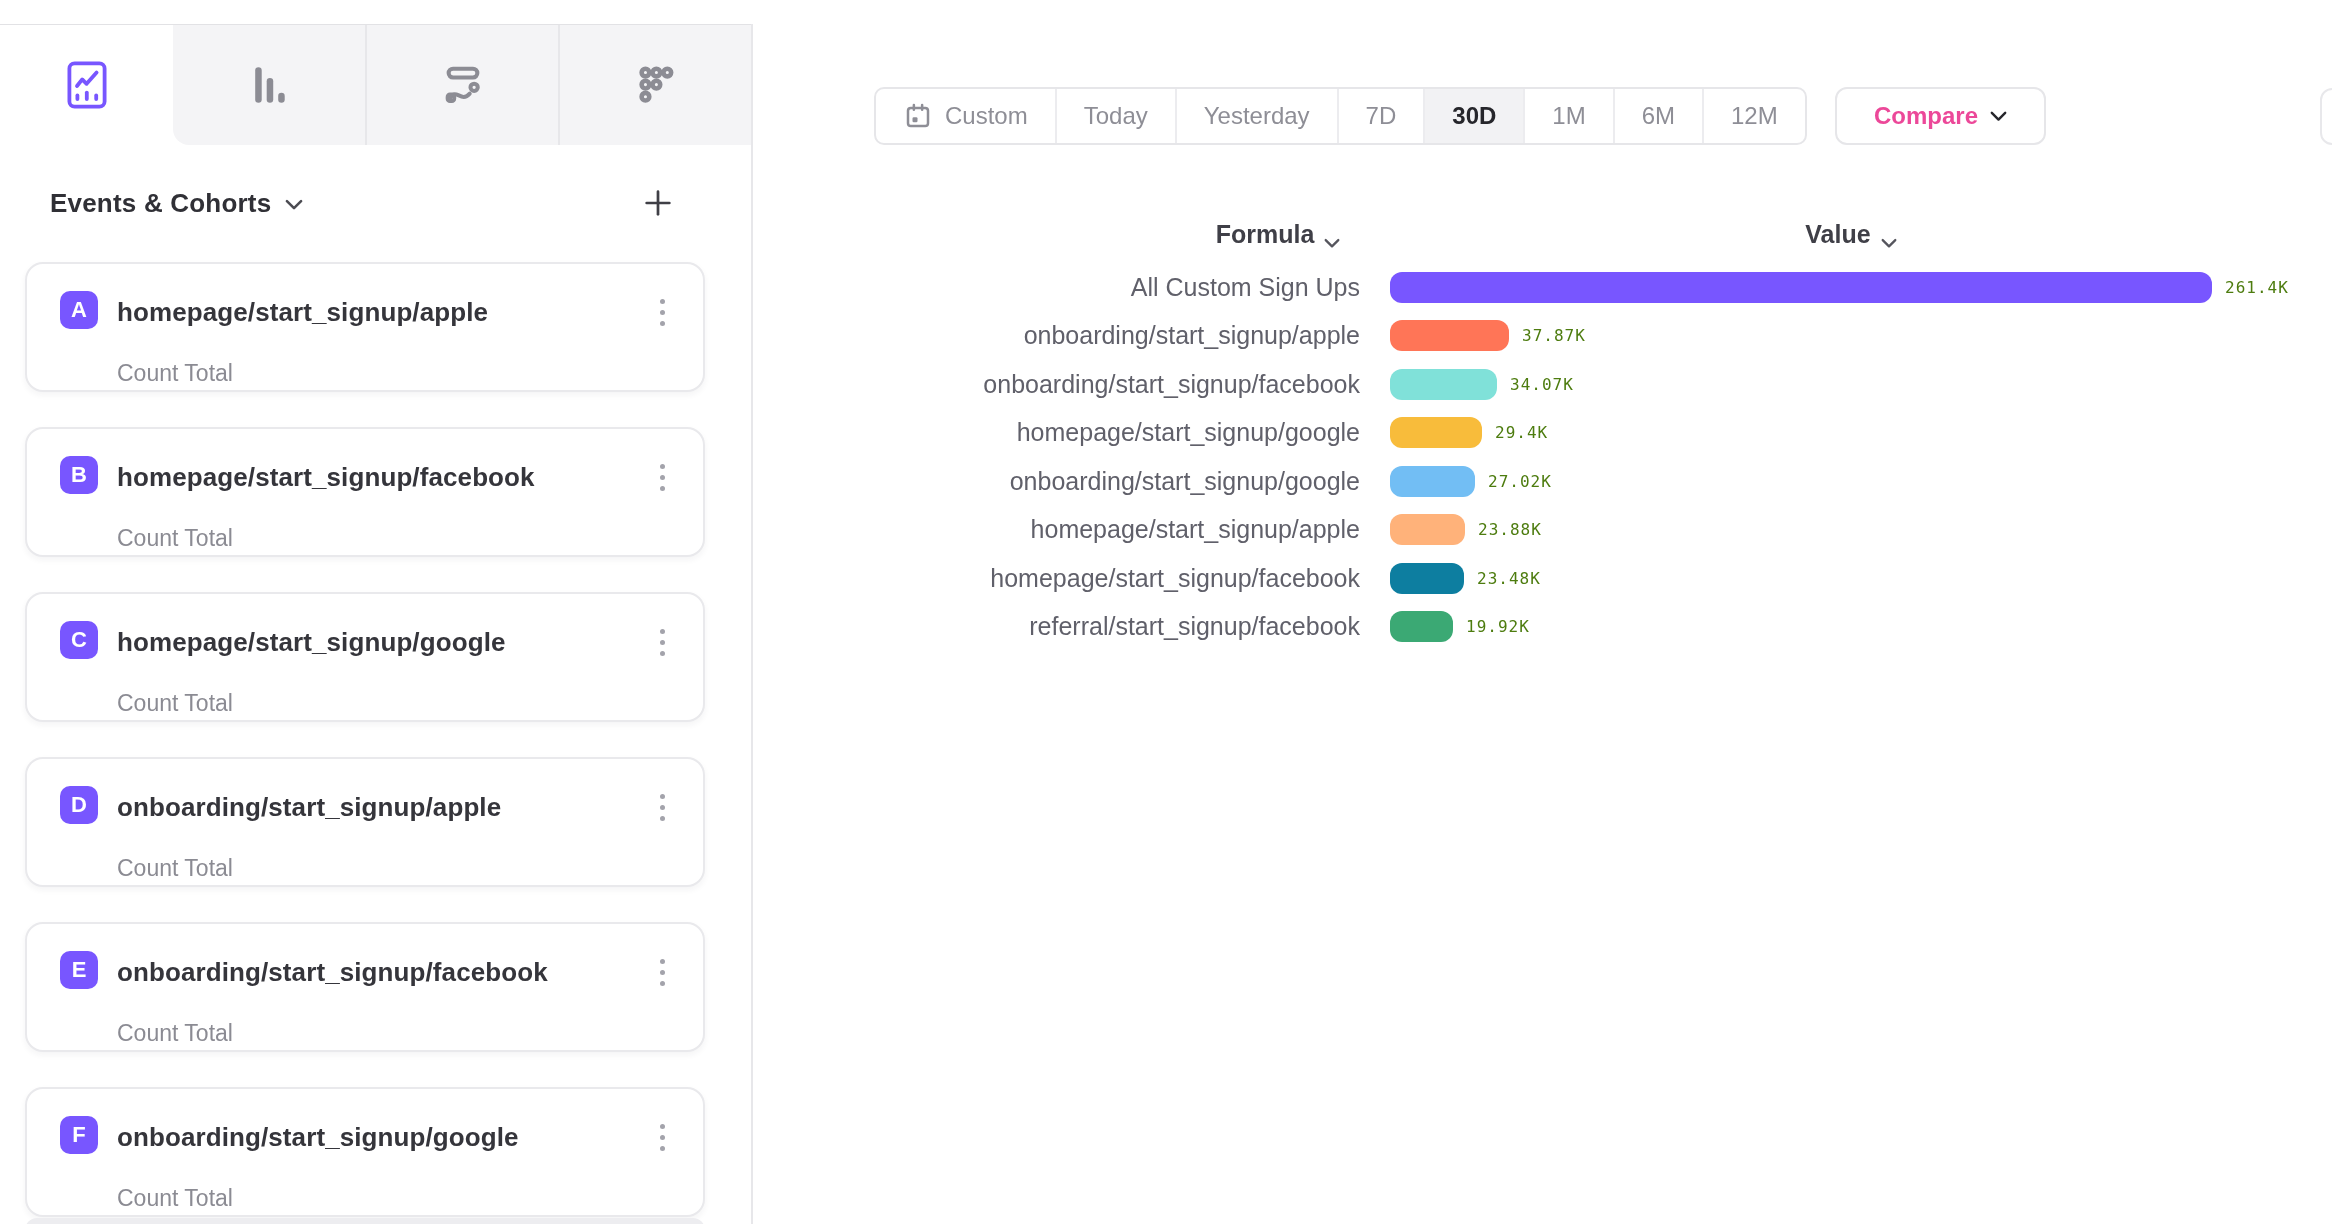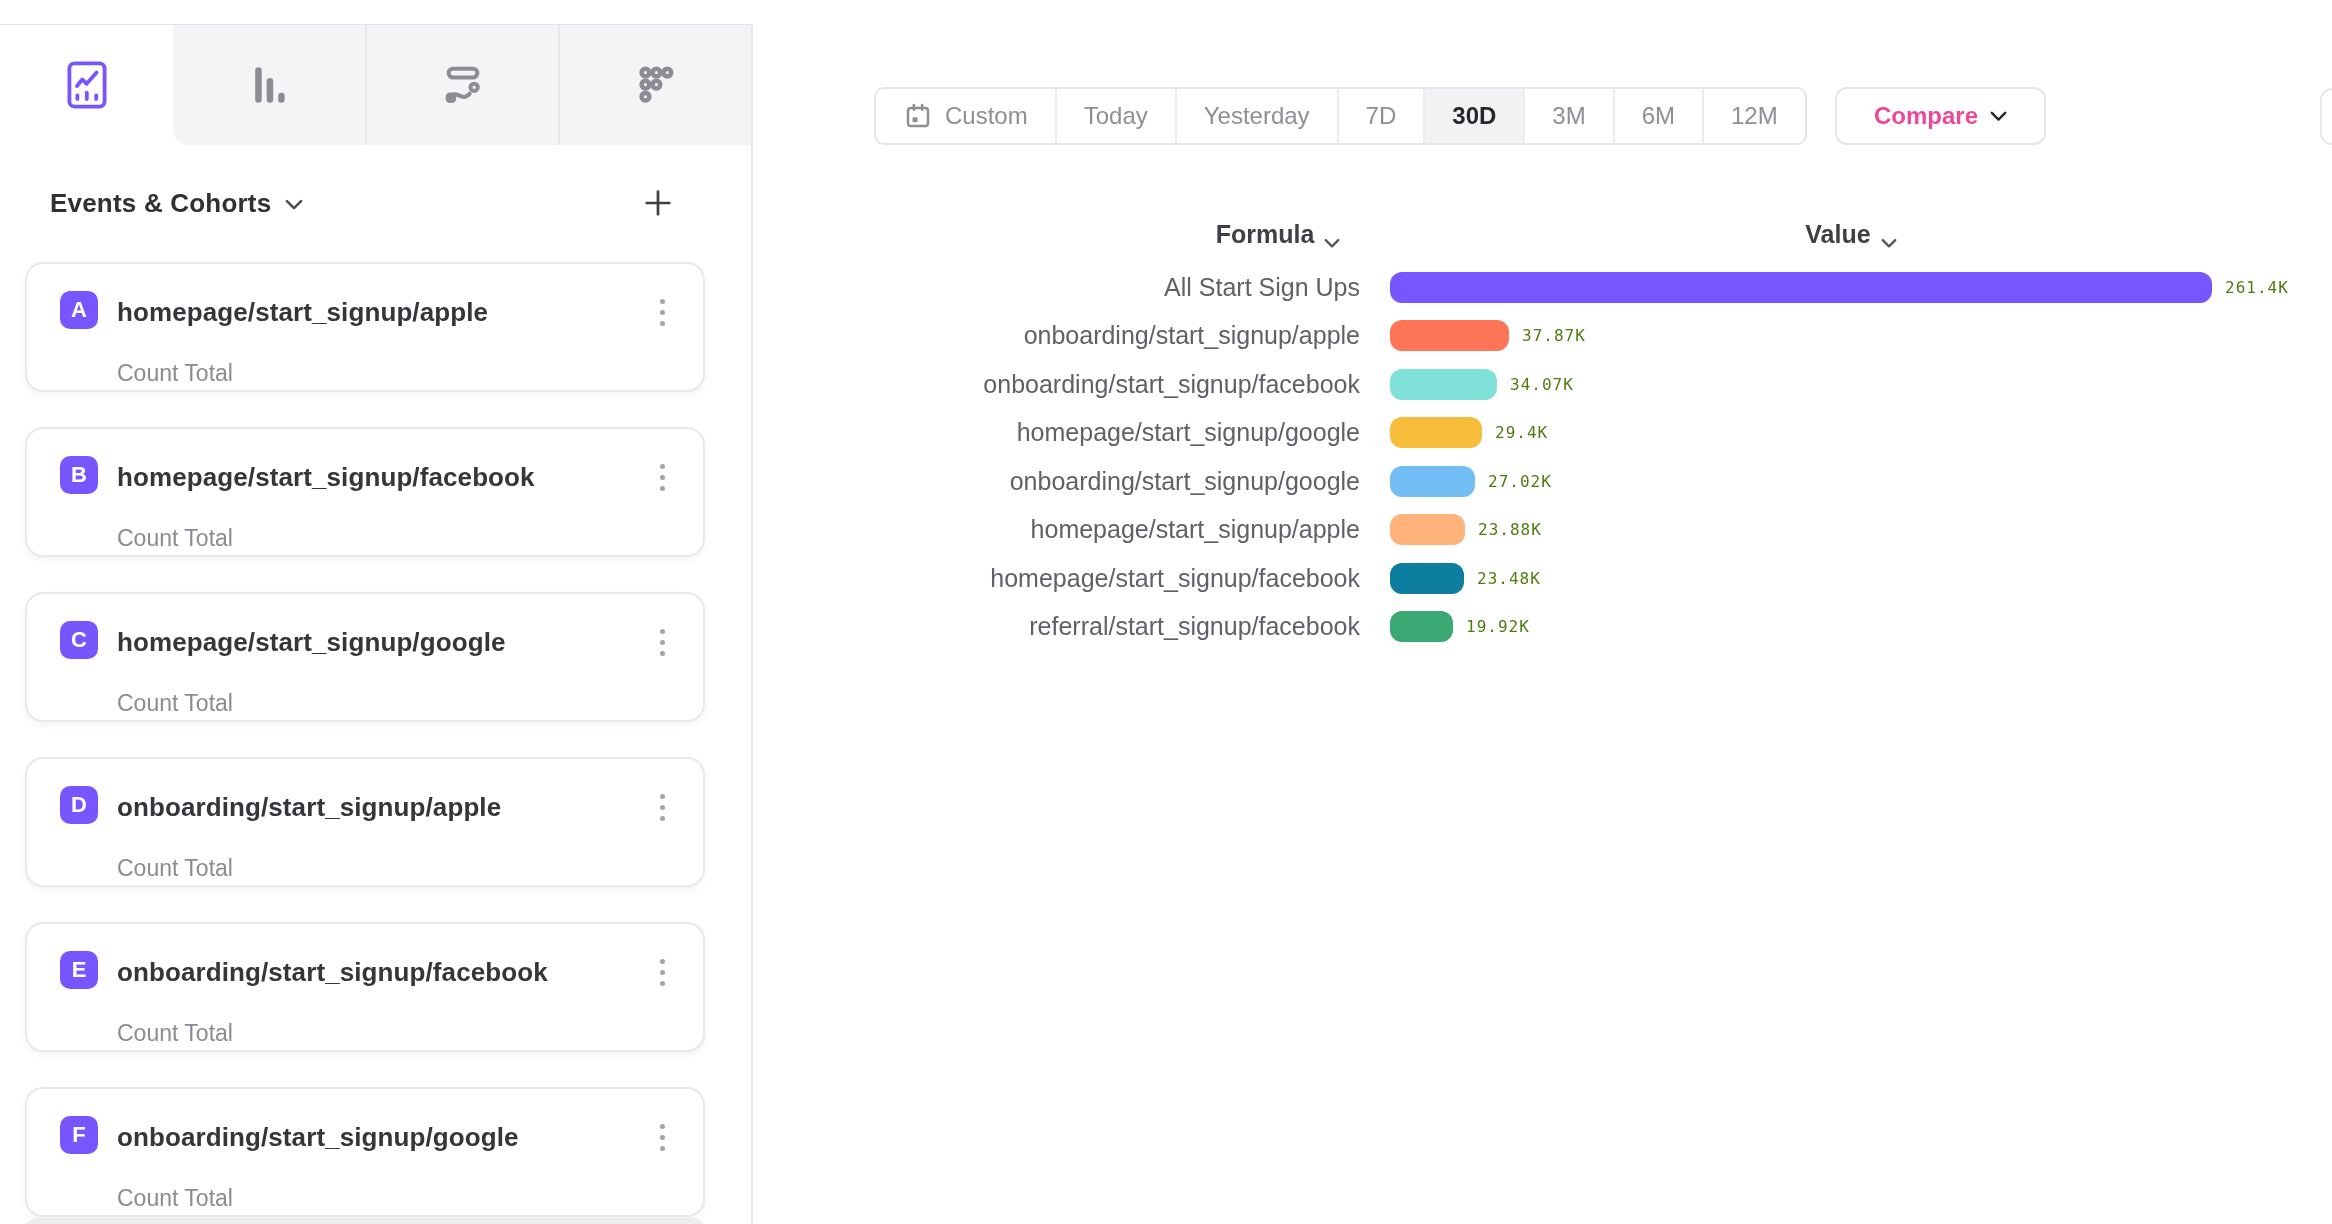--- a/index.html
+++ b/index.html
@@ -186,21 +186,21 @@
         <line x1="8.7" y1="3.2" x2="8.7" y2="7"></line>
         <line x1="15.3" y1="3.2" x2="15.3" y2="7"></line>
         <rect x="7.6" y="13" width="4" height="4" rx="1" fill="#8e8e96" stroke="none"></rect>
       </svg>
       <span>Custom</span>
     </div>
   <div class="seg-cell">Today</div>
       <div class="seg-cell">Yesterday</div>
       <div class="seg-cell">7D</div>
       <div class="seg-cell active">30D</div>
-      <div class="seg-cell">3M</div>
+      <div class="seg-cell">1M</div>
       <div class="seg-cell">6M</div>
       <div class="seg-cell">12M</div>
     </div>
 
   <button class="compare-btn">
     <span>Compare</span>
     <svg width="17" height="11" viewBox="0 0 14 9" fill="none" stroke="#26262b" stroke-width="2" stroke-linecap="round" stroke-linejoin="round">
         <polyline points="1.5,1.5 7,7 12.5,1.5"></polyline>
       </svg>
   </button>
@@ -215,21 +215,21 @@
   </div>
   <div class="col-head value">
     <span>Value</span>
     <svg width="16" height="11" viewBox="0 0 14 9" fill="none" stroke="#55555d" stroke-width="2" stroke-linecap="round" stroke-linejoin="round">
         <polyline points="1.5,1.5 7,7 12.5,1.5"></polyline>
       </svg>
   </div>
 
   <div class="chart-rows">
       <div class="crow">
-        <span class="crow-label">All Start Sign Ups</span>
+        <span class="crow-label">All Custom Sign Ups</span>
         <span class="crow-bar" style="width:822px;background:#7856FF"></span>
         <span class="crow-val">261.4K</span>
       </div>
       <div class="crow">
         <span class="crow-label">onboarding/start_signup/apple</span>
         <span class="crow-bar" style="width:119px;background:#FF7557"></span>
         <span class="crow-val">37.87K</span>
       </div>
       <div class="crow">
         <span class="crow-label">onboarding/start_signup/facebook</span>

